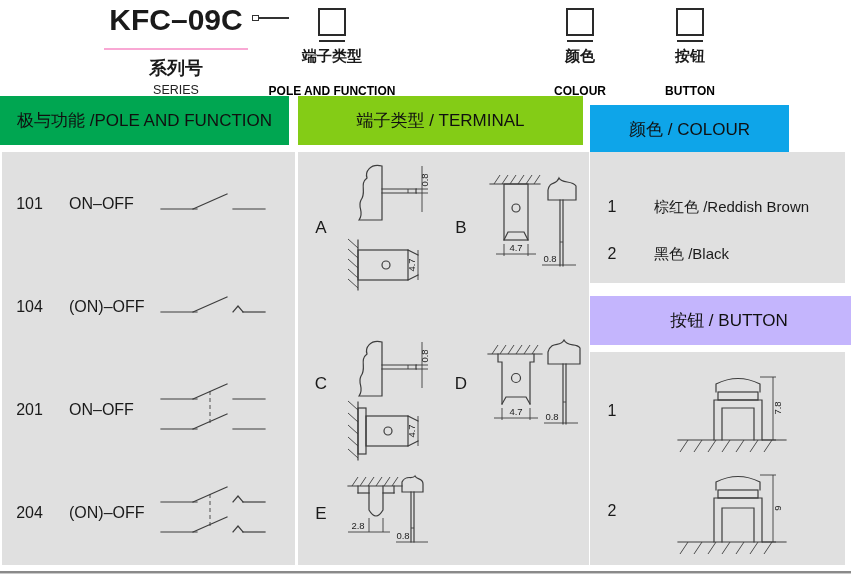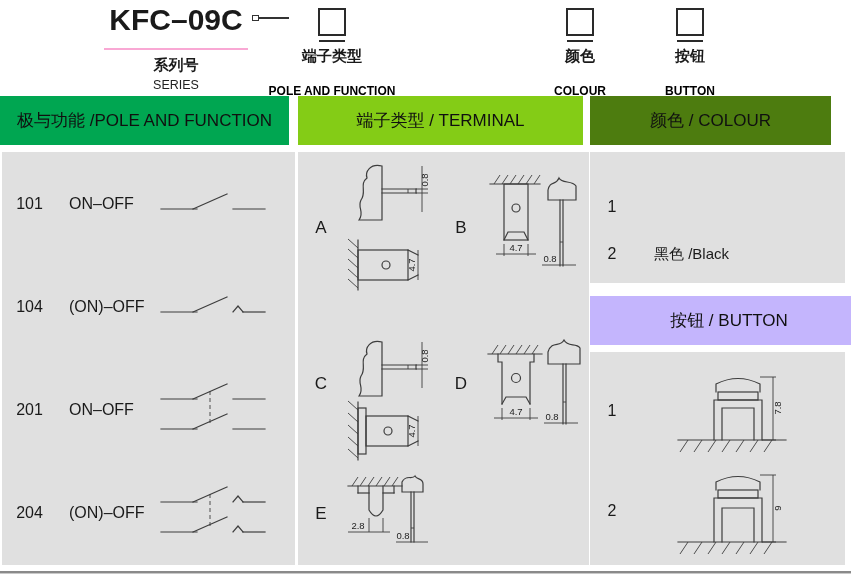--- a/index.html
+++ b/index.html
@@ -4,21 +4,21 @@
 <style>
   html,body{margin:0;padding:0;background:#ffffff;}
   .page{
     position:relative; width:851px; height:579px; overflow:hidden;
     font-family:"Liberation Sans","DejaVu Sans",sans-serif; color:#1a1a1a; background:#fff;
   }
   
   .series{position:absolute; left:104px; top:2px; width:144px; text-align:center;}
   .series-code{font-size:30px; font-weight:bold; letter-spacing:0px; line-height:36px;
     border-bottom:2px solid #f9a8d4; padding-bottom:10px;}
-  .series-cn{font-size:15px; font-weight:bold; margin-top:6px;}
+  .series-cn{font-size:18px; font-weight:bold; margin-top:6px;}
   .series-en{font-size:12.5px; margin-top:3px; color:#222;}
   .cursor-mark{position:absolute; left:252px; top:15px; width:5px; height:4px; border:1px solid #333;}
   .dash-mark{position:absolute; left:259px; top:17px; width:30px; height:2px; background:#333;}
   .order-box-group{position:absolute; top:8px; width:150px; text-align:center;}
   .order-square{width:24px; height:24px; border:2px solid #2a2a2a; margin:0 auto; background:#fff;}
   .order-underline{width:26px; height:2px; background:#2a2a2a; margin:4px auto 0 auto;}
   .order-cn{font-size:15px; font-weight:bold; margin-top:5px;}
   .order-en{font-size:12px; margin-top:18px; color:#000000;font-weight:bold;}
   
   .green-header{position:absolute; height:49px; display:flex; align-items:center; justify-content:center;
@@ -68,21 +68,21 @@
   </div>
   <div class="order-box-group" style="left:615px;">
     <div class="order-square"></div>
     <div class="order-underline"></div>
     <div class="order-cn">按钮</div>
     <div class="order-en">BUTTON</div>
   </div>
 
   <div class="green-header" style="left:0; top:96px; width:289px; background:#00a651;">极与功能 /POLE AND FUNCTION</div>
   <div class="green-header" style="left:298px; top:96px; width:285px; background:#84cc16;">端子类型 / TERMINAL</div>
-  <div class="green-header" style="left:590px; top:96px; width:241px; background:#4d7c0f;">颜色 / COLOUR</div>
+  <div class="green-header" style="left:590px; top:105px; width:199px; background:#0ea5e9;">颜色 / COLOUR</div>
   <div class="green-header" style="left:590px; top:296px; width:278px; background:#c4b5fd;">按钮 / BUTTON</div>
 
   <div class="panel vflex" style="left:2px; top:152px; width:43px; height:413px;">
     <div class="cell code-cell">101</div>
     <div class="cell code-cell">104</div>
     <div class="cell code-cell">201</div>
     <div class="cell code-cell">204</div>
   </div>
   <div class="panel vflex" style="left:50px; top:152px; width:239px; height:413px;">
     <div class="cell func-cell">
@@ -271,20 +271,21 @@
       <line class="thin" x1="60" y1="87" x2="94" y2="87"></line>
       <text x="68" y="84" text-anchor="middle">0.8</text>
     </svg>
   </div>
 
   <div class="panel" style="left:590px; top:152px; width:38px; height:131px;">
     <div class="term-letter" style="top:46px; font-size:16px;">1</div>
     <div class="term-letter" style="top:93px; font-size:16px;">2</div>
   </div>
   <div class="panel" style="left:634px; top:152px; width:205px; height:131px;">
+    <div class="colour-row-label" style="position:absolute; top:46px;">棕红色 /Reddish Brown</div>
     <div class="colour-row-label" style="position:absolute; top:93px;">黑色 /Black</div>
   </div>
 
   <div class="panel" style="left:590px; top:352px; width:38px; height:213px;">
     <div class="term-letter" style="top:50px; font-size:16px;">1</div>
     <div class="term-letter" style="top:150px; font-size:16px;">2</div>
   </div>
   <div class="panel" style="left:634px; top:352px; width:205px; height:213px;">
     <svg class="diag" style="left:36px; top:8px;" width="130" height="96" viewBox="0 0 130 96">
       <line class="ln" x1="8" y1="80" x2="116" y2="80"></line>

